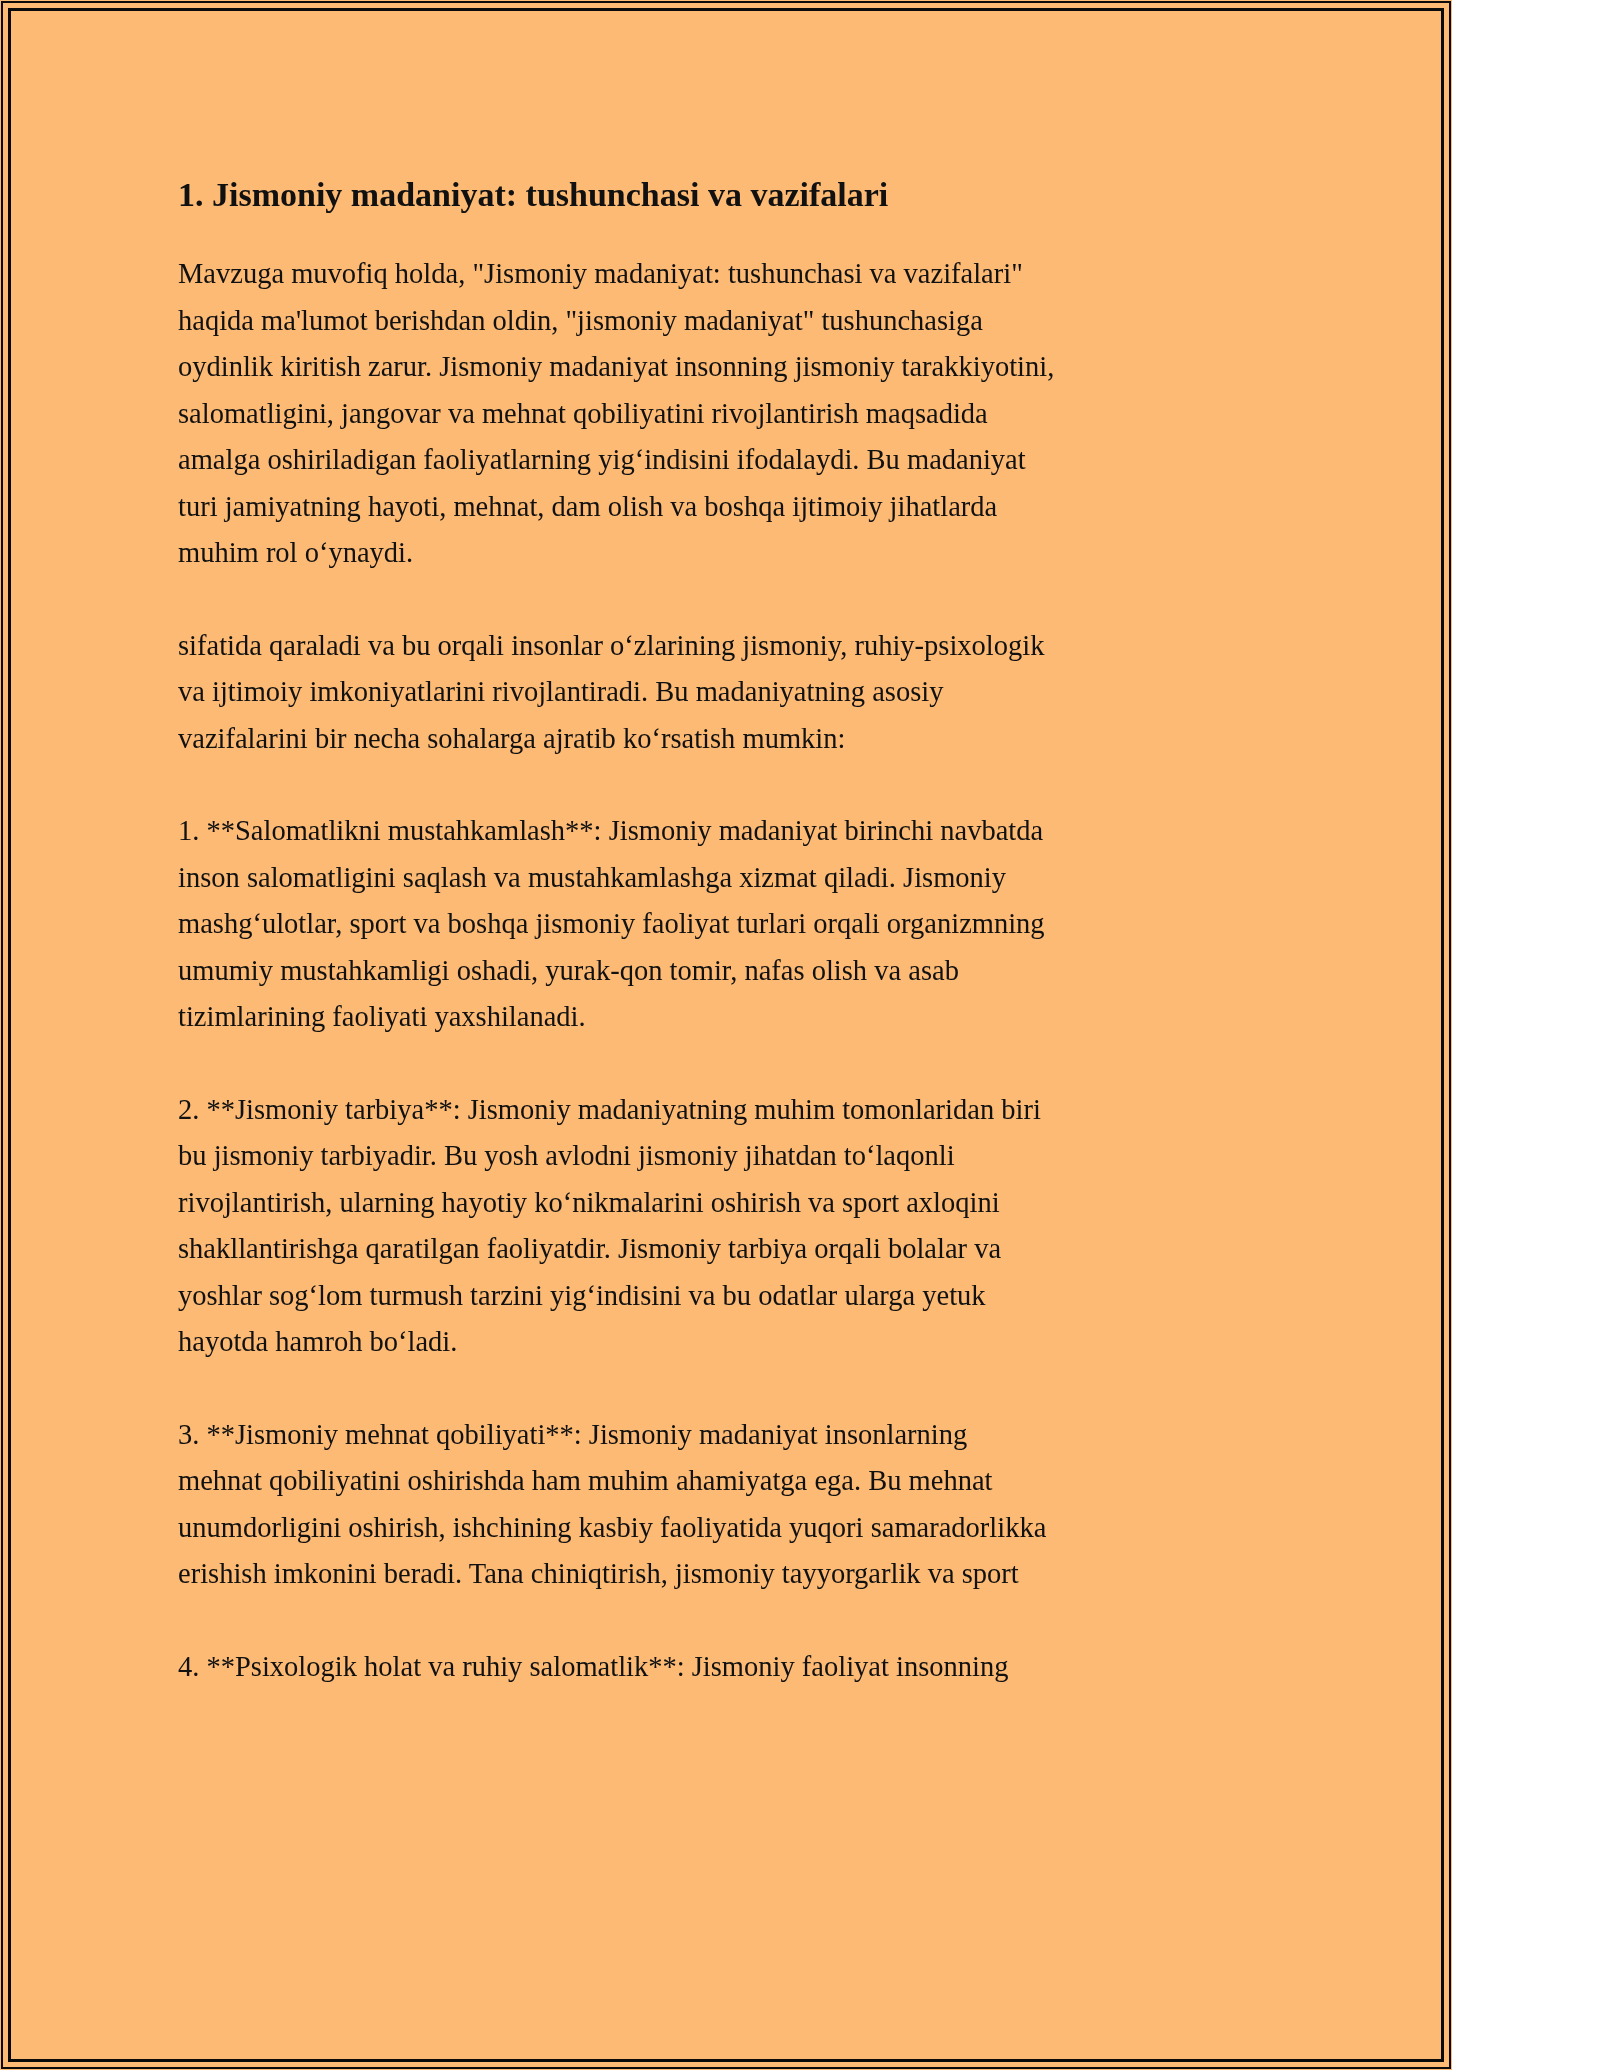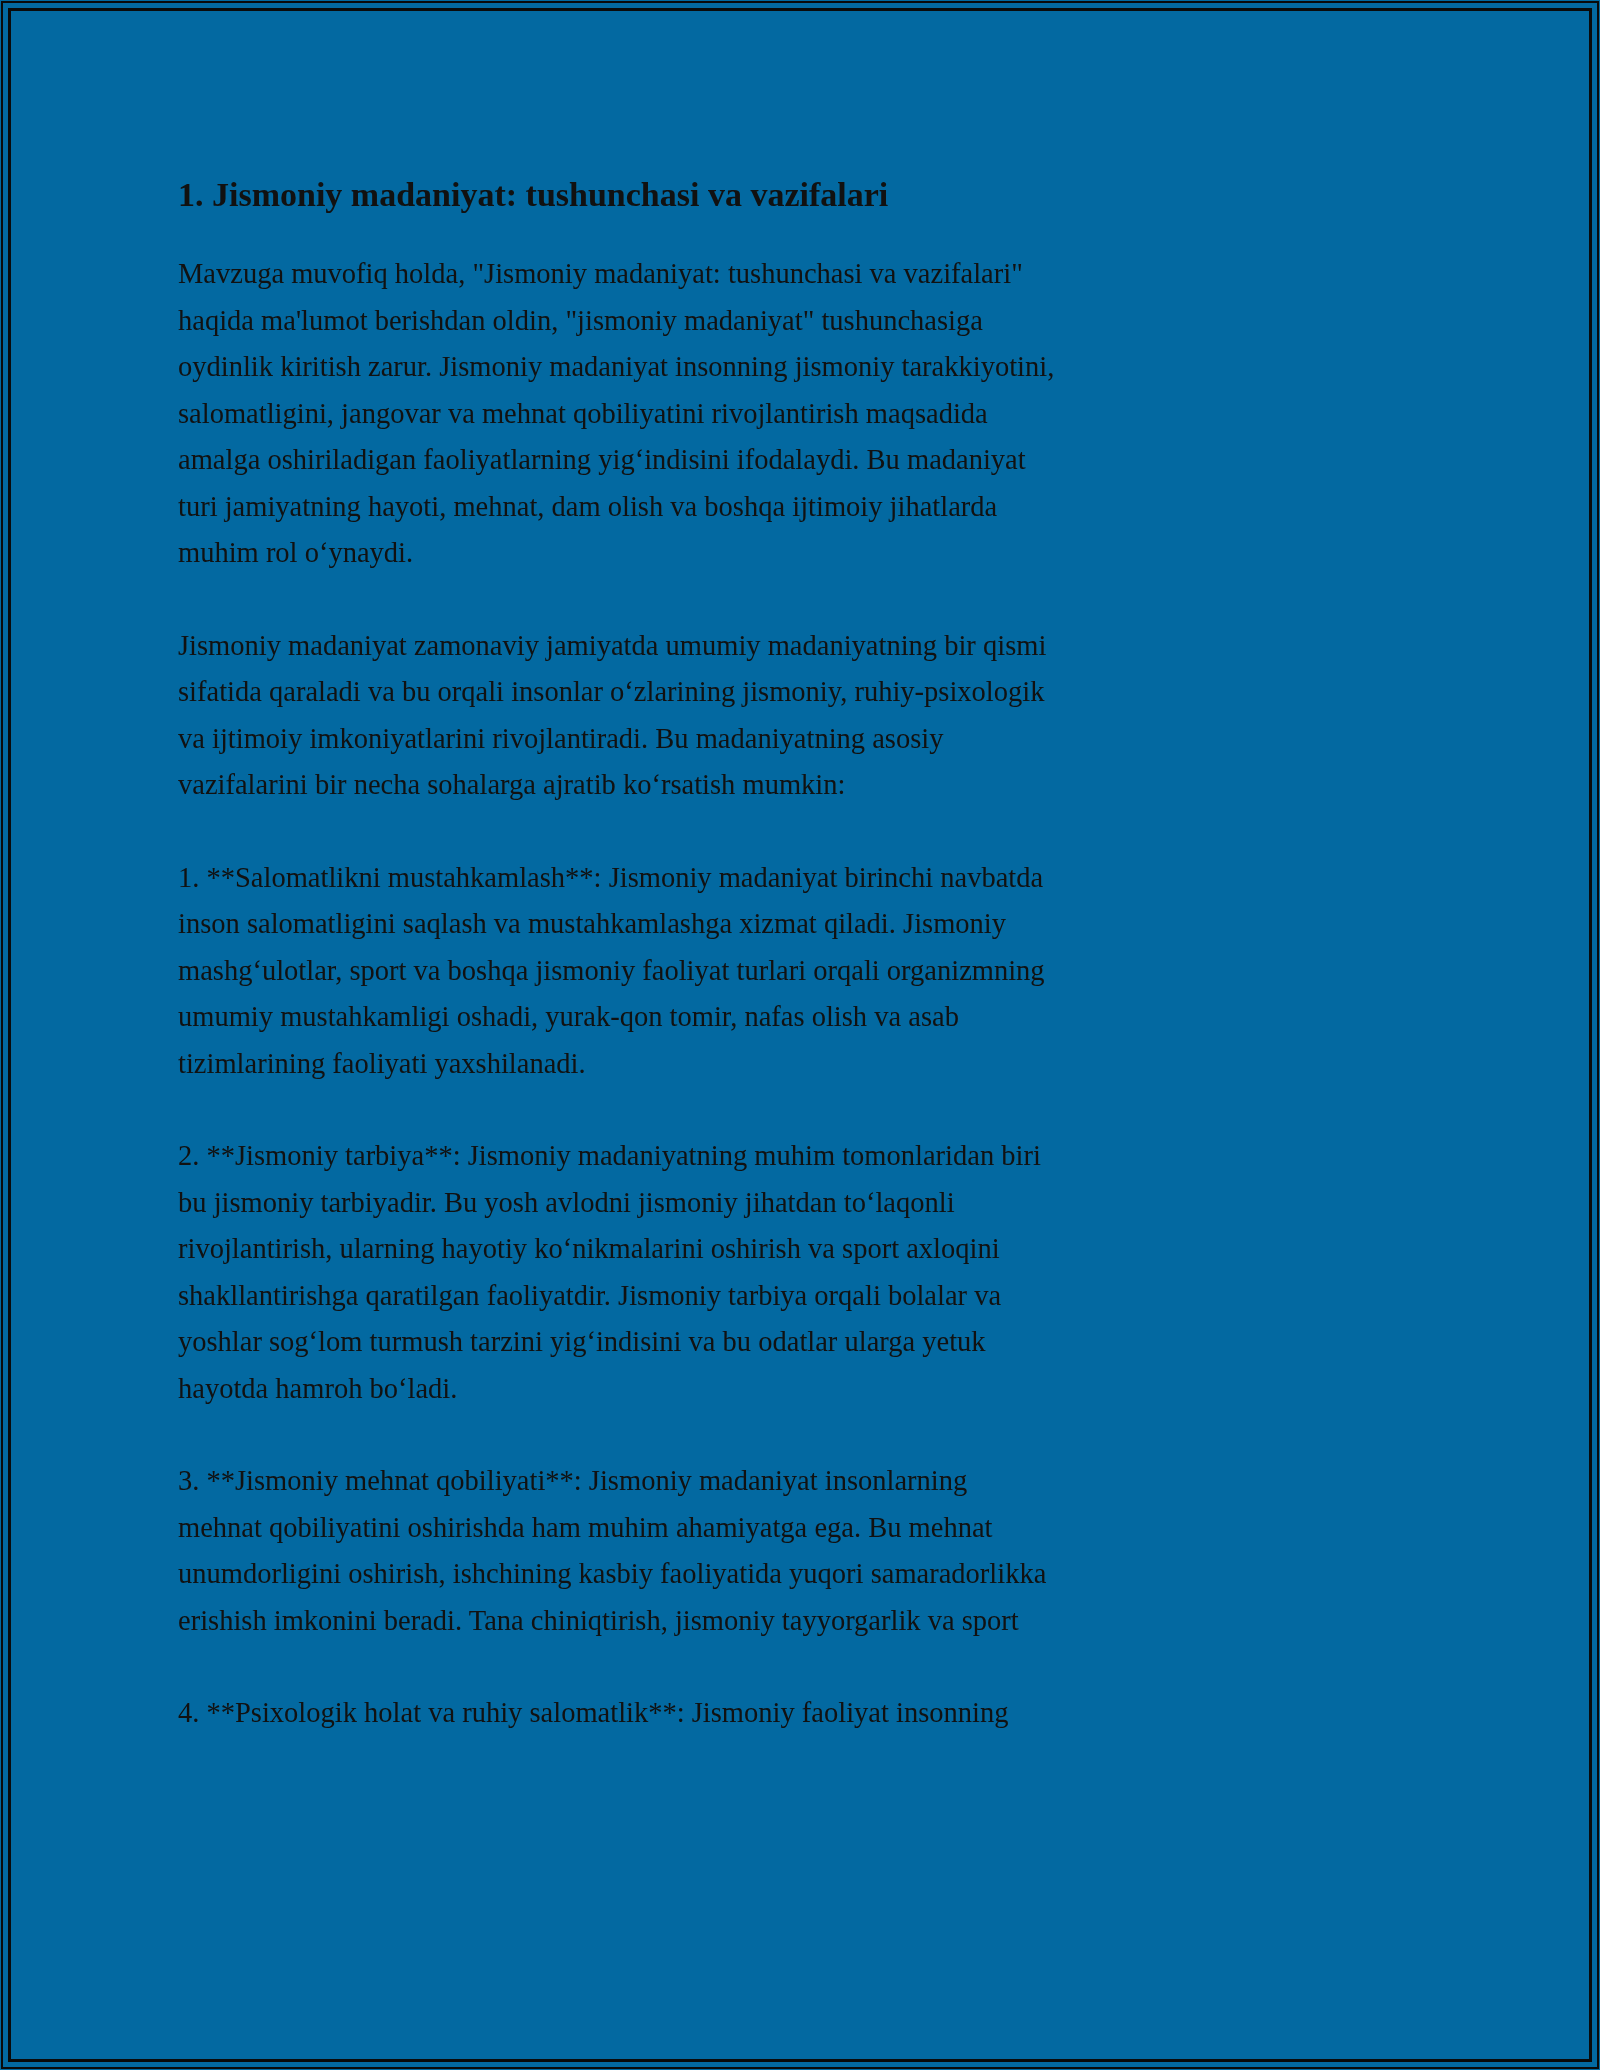--- a/index.html
+++ b/index.html
@@ -2,23 +2,23 @@
 <html><head>
 <meta charset="utf-8">
 <style>
   html, body {
     margin: 0;
     padding: 0;
     background: #ffffff;
   }
   .page {
     position: relative;
-    width: 1600px;
+    width: 1452px;
     height: 2070px;
-    background: #0369a1;
+    background: #fdba74;
     overflow: hidden;
     font-family: "Liberation Serif", "DejaVu Serif", serif;
     color: #111111;
   }
   .frame-outer {
     position: absolute;
     inset: 1px;
     border: 2px solid #0a0a0a;
     pointer-events: none;
   }
@@ -66,21 +66,20 @@
       <span class="line">Mavzuga muvofiq holda, "Jismoniy madaniyat: tushunchasi va vazifalari"</span>
       <span class="line">haqida ma'lumot berishdan oldin, "jismoniy madaniyat" tushunchasiga</span>
       <span class="line">oydinlik kiritish zarur. Jismoniy madaniyat insonning jismoniy tarakkiyotini,</span>
       <span class="line">salomatligini, jangovar va mehnat qobiliyatini rivojlantirish maqsadida</span>
       <span class="line">amalga oshiriladigan faoliyatlarning yigʻindisini ifodalaydi. Bu madaniyat</span>
       <span class="line">turi jamiyatning hayoti, mehnat, dam olish va boshqa ijtimoiy jihatlarda</span>
       <span class="line">muhim rol oʻynaydi.</span>
     </p>
 
     <p class="para">
-      <span class="line">Jismoniy madaniyat zamonaviy jamiyatda umumiy madaniyatning bir qismi</span>
       <span class="line">sifatida qaraladi va bu orqali insonlar oʻzlarining jismoniy, ruhiy-psixologik</span>
       <span class="line">va ijtimoiy imkoniyatlarini rivojlantiradi. Bu madaniyatning asosiy</span>
       <span class="line">vazifalarini bir necha sohalarga ajratib koʻrsatish mumkin:</span>
     </p>
 
     <p class="para">
       <span class="line">1. **Salomatlikni mustahkamlash**: Jismoniy madaniyat birinchi navbatda</span>
       <span class="line">inson salomatligini saqlash va mustahkamlashga xizmat qiladi. Jismoniy</span>
       <span class="line">mashgʻulotlar, sport va boshqa jismoniy faoliyat turlari orqali organizmning</span>
       <span class="line">umumiy mustahkamligi oshadi, yurak-qon tomir, nafas olish va asab</span>

